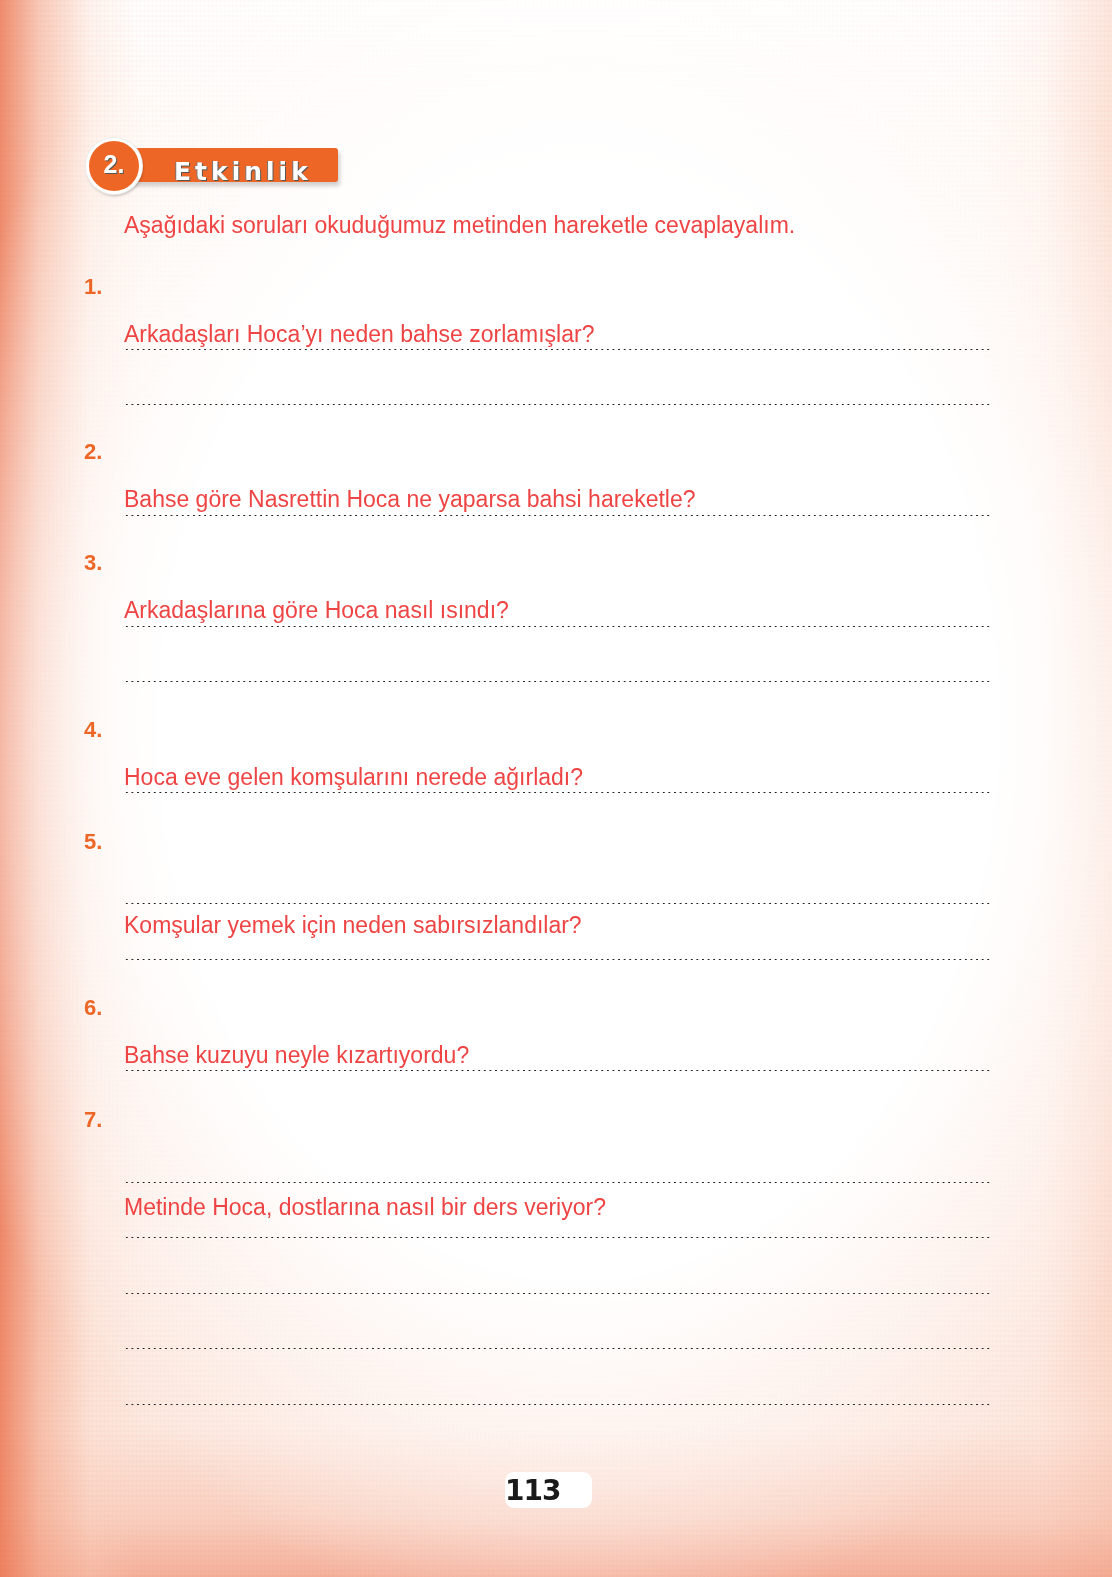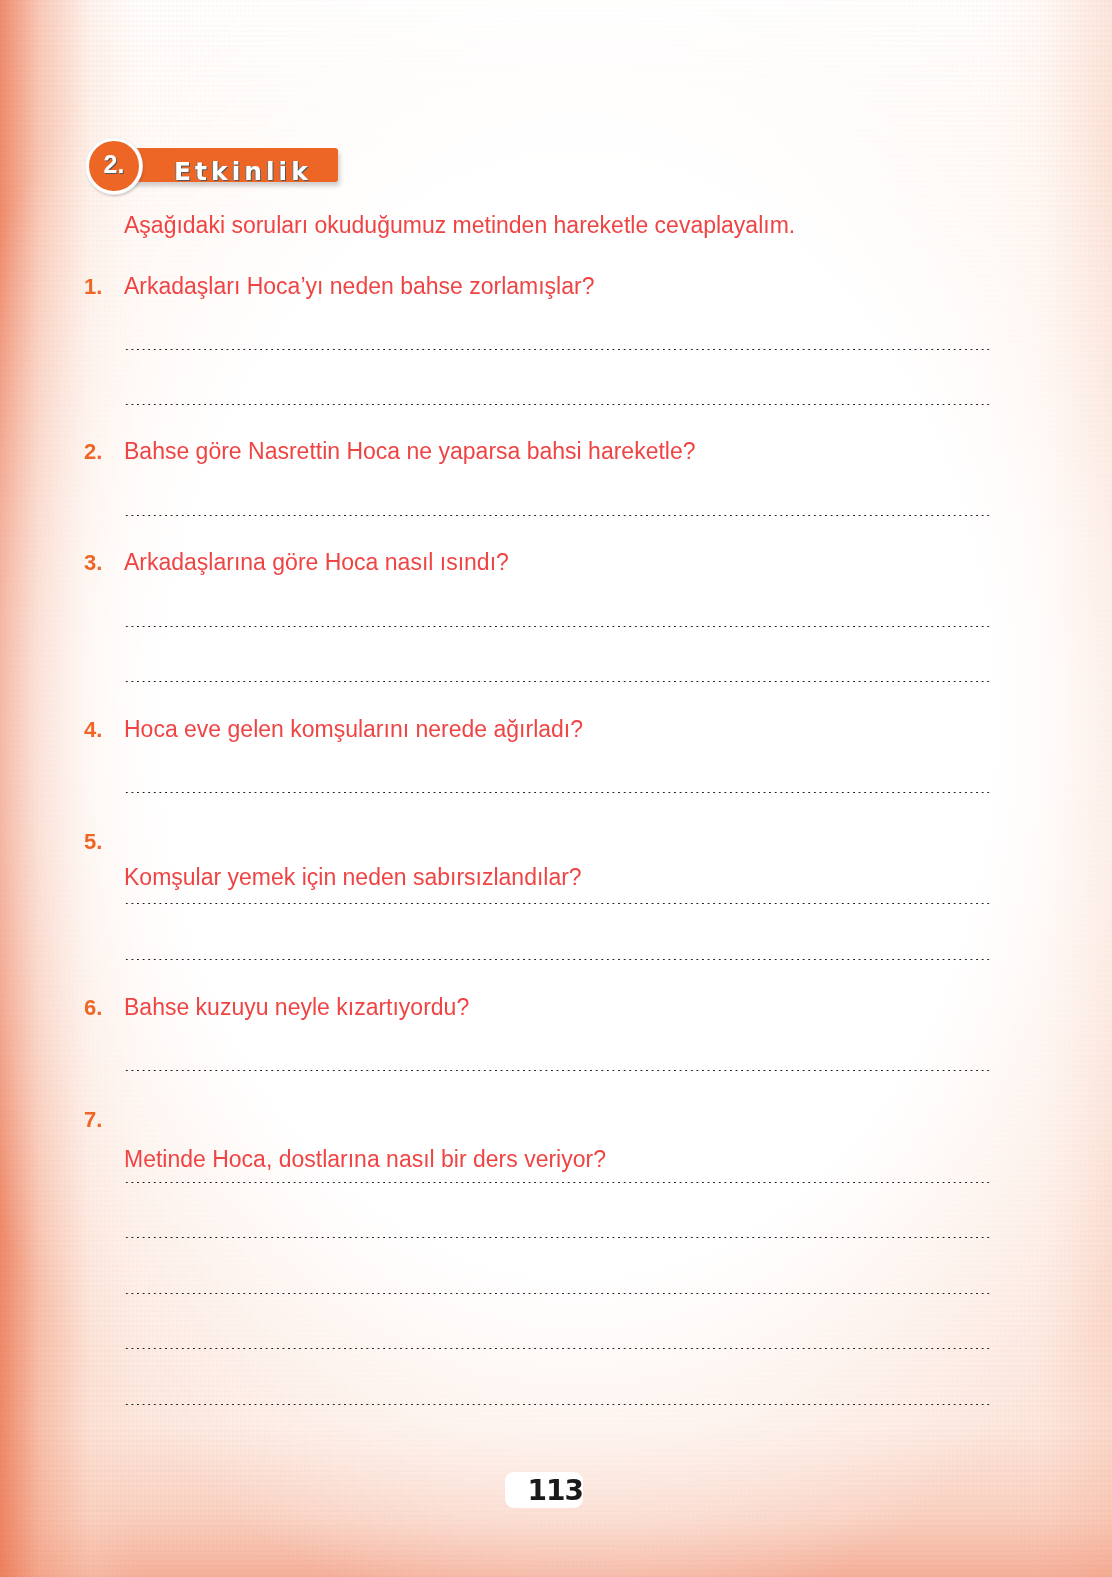--- a/index.html
+++ b/index.html
@@ -43,29 +43,29 @@
     background: #ee6626; border: 3px solid #fff;
     box-shadow: 0 0 0 1px #eee, 1px 2px 3px rgba(0,0,0,0.25);
   }
   .badge-num {
     position: absolute; left: 0; top: 9px; width: 50px; text-align: center;
     font-weight: bold; font-size: 25px; color: #fff; text-shadow: 1px 1px 0 #555;
   }
   .text { position: absolute; font-size: 23px; color: #ef4444; white-space: nowrap; }
   .intro { left: 124px; top: 212px; }
   .q-num { position: absolute; left: 84px; font-size: 22px; font-weight: bold; color: #ee6626; }
-  .q-text { left: 124px; }
+  .q-text { left: 124px; margin-top: 48px; }
   .dots {
     position: absolute; left: 124px; width: 866px; height: 3px;
     background-image: radial-gradient(circle, #231f20 0.9px, transparent 1.1px);
     background-size: 5.6px 3px; background-repeat: repeat-x;
   }
   .page-num {
-    position: absolute; left: 505px; top: 1472px; width: 78px; height: 36px;
-    background: #fff; border-radius: 9px; text-align: right;
+    position: absolute; left: 505px; top: 1472px; width: 87px; height: 36px;
+    background: #fff; border-radius: 9px; text-align: left;
     font-weight: bold; font-size: 28px; line-height: 38px; color: #1a1a1a;
     font-family: "DejaVu Sans", sans-serif; letter-spacing: -1px;
   }
 </style>
 </head>
 <body>
 
 <div class="bg"></div>
 <div class="bg-noise"></div>
 

